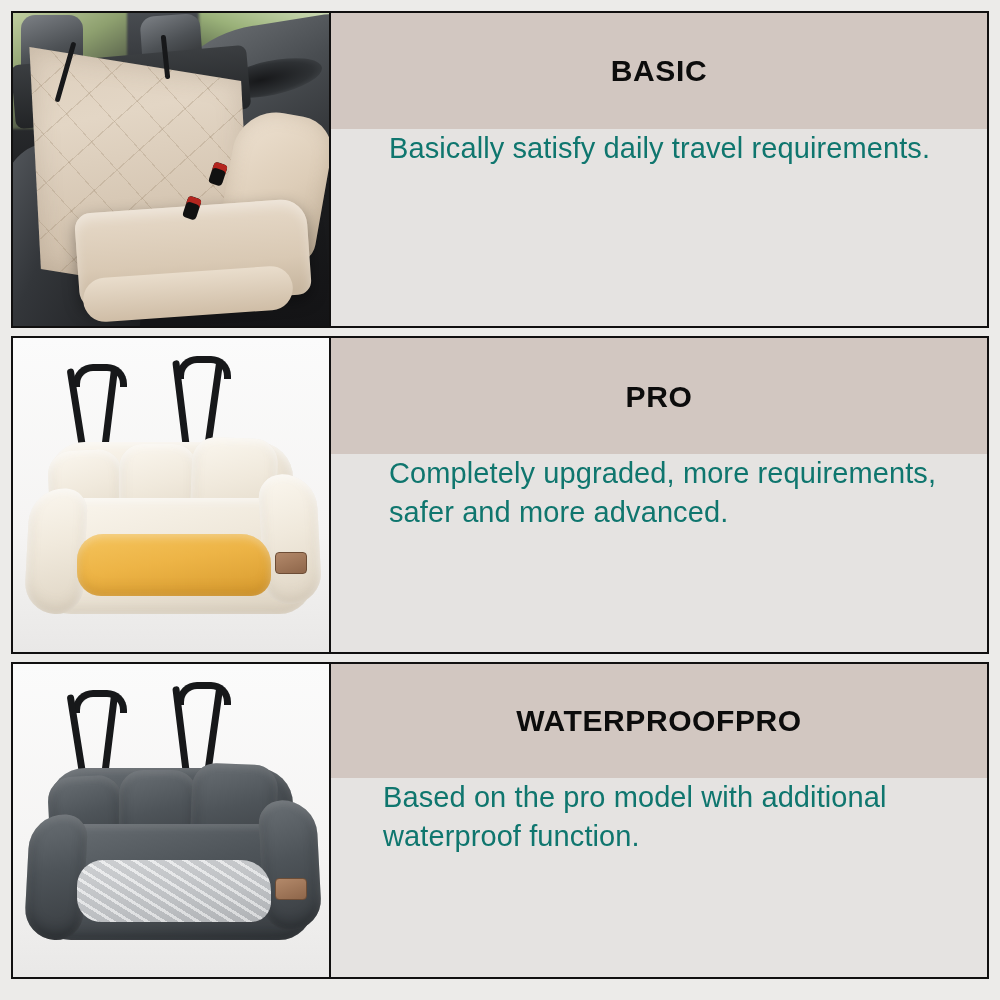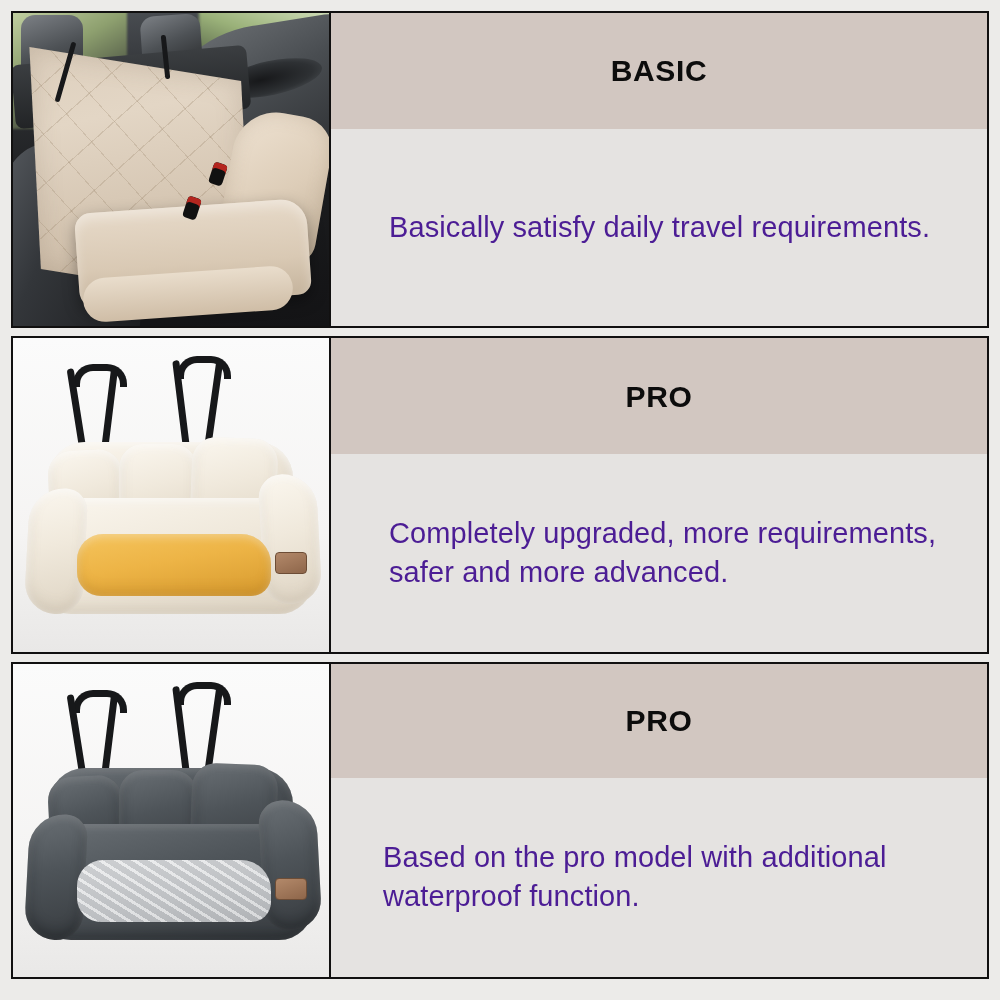--- a/index.html
+++ b/index.html
@@ -241,25 +241,25 @@
     box-sizing: border-box;
     padding: 6px 10px;
   }
   .tier-header.h-1 { height: 116px; }
   .tier-header.h-2 { height: 116px; }
   .tier-header.h-3 { height: 114px; }
 
   .tier-desc {
     flex: 1 1 auto;
     display: flex;
-    align-items: center;
+    align-items: flex-start;
     padding: 0 46px 0 58px;
     font-size: 29px;
     line-height: 1.34;
-    color: #4c1d95;
+    color: #0f766e;
     letter-spacing: 0.1px;
     box-sizing: border-box;
   }
   .tier-desc.desc-3 { padding-left: 52px; padding-right: 44px; }
   .tier-desc p { margin: 0; }
 </style>
 </head>
 <body>
 
 <div id="page">
@@ -347,20 +347,21 @@
             <div class="bed-body gray"></div>
             <div class="bed-arm-l gray"></div>
             <div class="bed-arm-r gray"></div>
             <div class="seat-pad fleece"></div>
             <div class="logo-tag"></div>
           </div>
         </div>
       </div>
       <div class="text-cell">
         <div class="tier-header h-3">
+          <span>WATERPROOF</span>
             <br>
           <span>PRO</span>
         </div>
         <div class="tier-desc desc-3">
           <p>Based on the pro model with additional waterproof function.</p>
         </div>
       </div>
     </div>
 
   </div>

